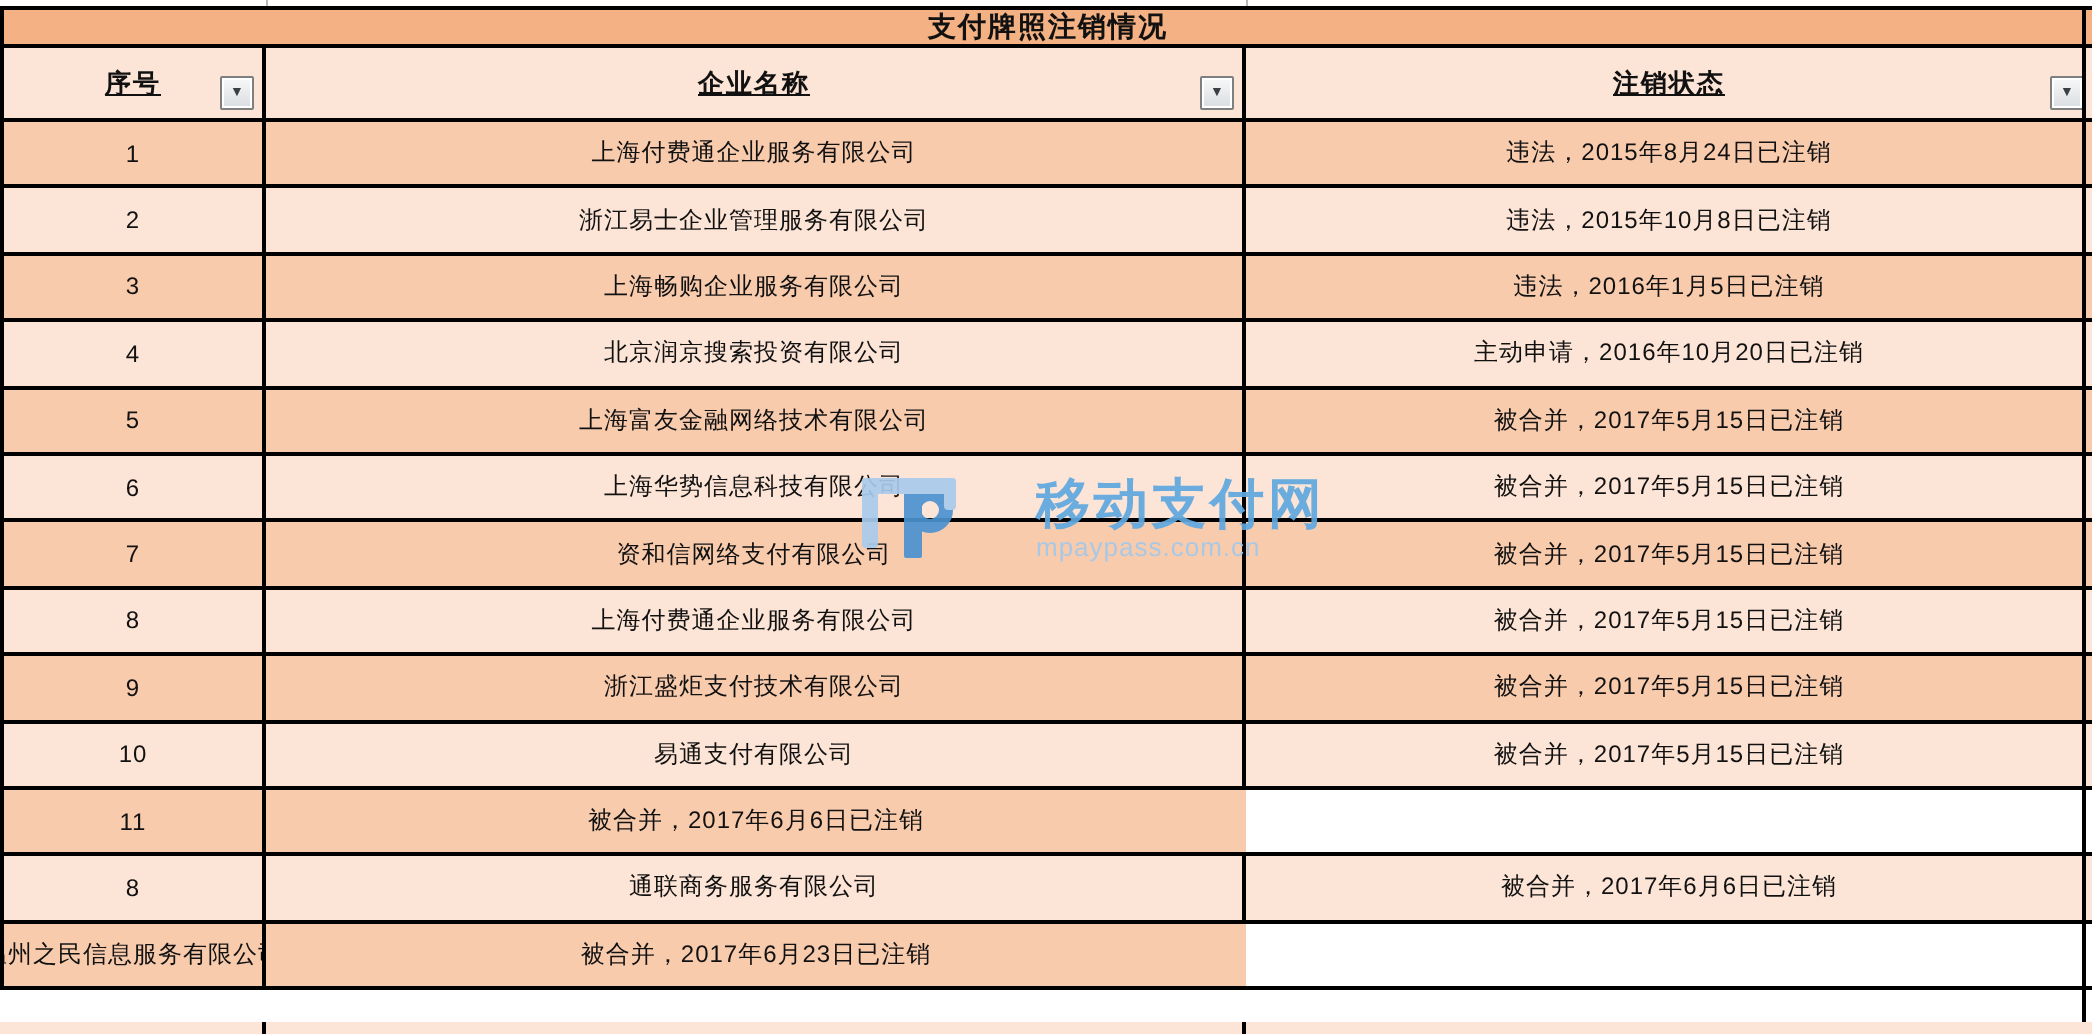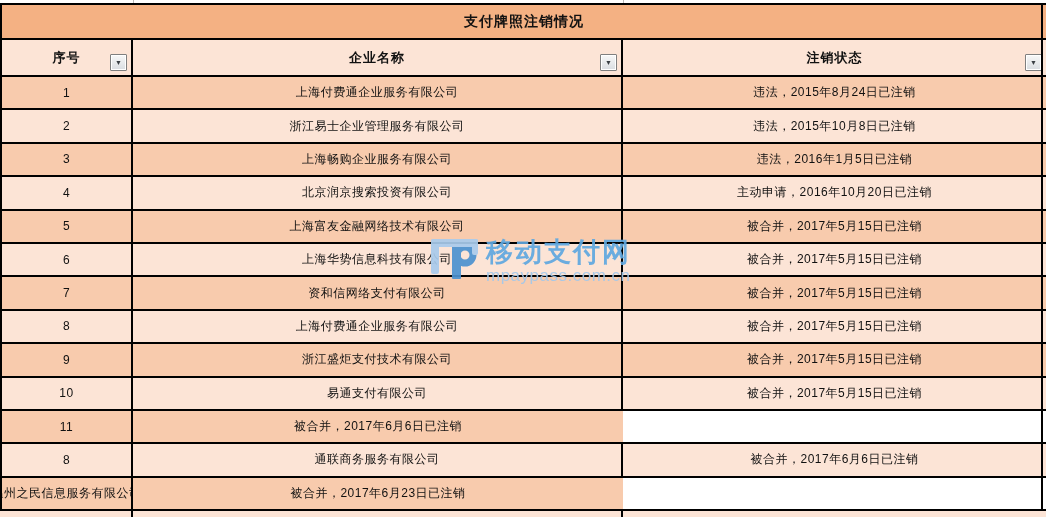--- a/index.html
+++ b/index.html
@@ -7,29 +7,30 @@
     position:relative;width:1046px;height:517px;overflow:hidden;background:#fff;
     font-family:"Liberation Sans","DejaVu Sans",sans-serif;color:#111;
     -webkit-font-smoothing:none;
   }
   
   .top-sliver{position:absolute;top:0;left:0;width:1046px;height:3px;background:#fff;}
   .top-sliver .gl{position:absolute;top:0;width:1px;height:3px;background:#b9b9b9;}
   
   .tbl{position:absolute;top:3px;left:0;width:1046px;border-top:2px solid #000;border-left:2px solid #000;box-sizing:border-box;}
   .title-row{
-    height:35px;box-sizing:border-box;border-bottom:2px solid #000;
+    height:19px;box-sizing:border-box;border-bottom:2px solid #000;
     background:var(--title-bg,#F4B183);
     display:flex;align-items:center;justify-content:center;
     font-size:14px;font-weight:bold;letter-spacing:1px;
   }
   .grid{display:grid;grid-template-columns:131px 490px 423px;}
   .header-row{
     height:37px;box-sizing:border-box;border-bottom:2px solid #000;
     background:var(--header-bg,#FCE4D6);
+    text-decoration:underline;
   }
   .hcell{
     position:relative;box-sizing:border-box;border-right:2px solid #000;
     display:flex;align-items:center;justify-content:center;
     font-size:13px;font-weight:bold;letter-spacing:1px;
   }
   .hcell:last-child{border-right:none;}
   .filter-btn{
     position:absolute;right:4px;bottom:4px;width:17px;height:17px;box-sizing:border-box;
     background:linear-gradient(#f8f8f8,#d9dde1);
@@ -50,23 +51,23 @@
   
   .right-border{position:absolute;left:1041px;top:3px;width:2px;height:508px;background:#000;}
   
   .bottom-sliver{position:absolute;left:0;top:511px;width:1046px;height:6px;background:var(--row-even-bg,#FCE4D6);}
   .bottom-sliver .gl{position:absolute;top:0;width:2px;height:6px;background:#000;}
   
   .watermark{
     position:absolute;left:431px;top:239px;display:flex;align-items:flex-start;gap:7px;
     opacity:.92;pointer-events:none;
   }
-  .wm-text{display:flex;flex-direction:column;line-height:1;}
+  .wm-text{display:flex;flex-direction:column;line-height:1;margin-left:32px;}
   .wm-name{font-size:27px;font-weight:bold;color:var(--wm-blue,#5FA8E0);letter-spacing:2px;}
-  .wm-url{font-size:17px;color:var(--wm-blue-light,#A3C8EA);letter-spacing:.5px;margin-top:1px;}
+  .wm-url{font-size:13px;color:var(--wm-blue-light,#A3C8EA);letter-spacing:.5px;margin-top:1px;}
 </style>
 </head>
 <body>
 
 <div class="screen">
 
   <div class="top-sliver">
     <span class="gl" style="left:133px"></span>
     <span class="gl" style="left:623px"></span>
   </div>

